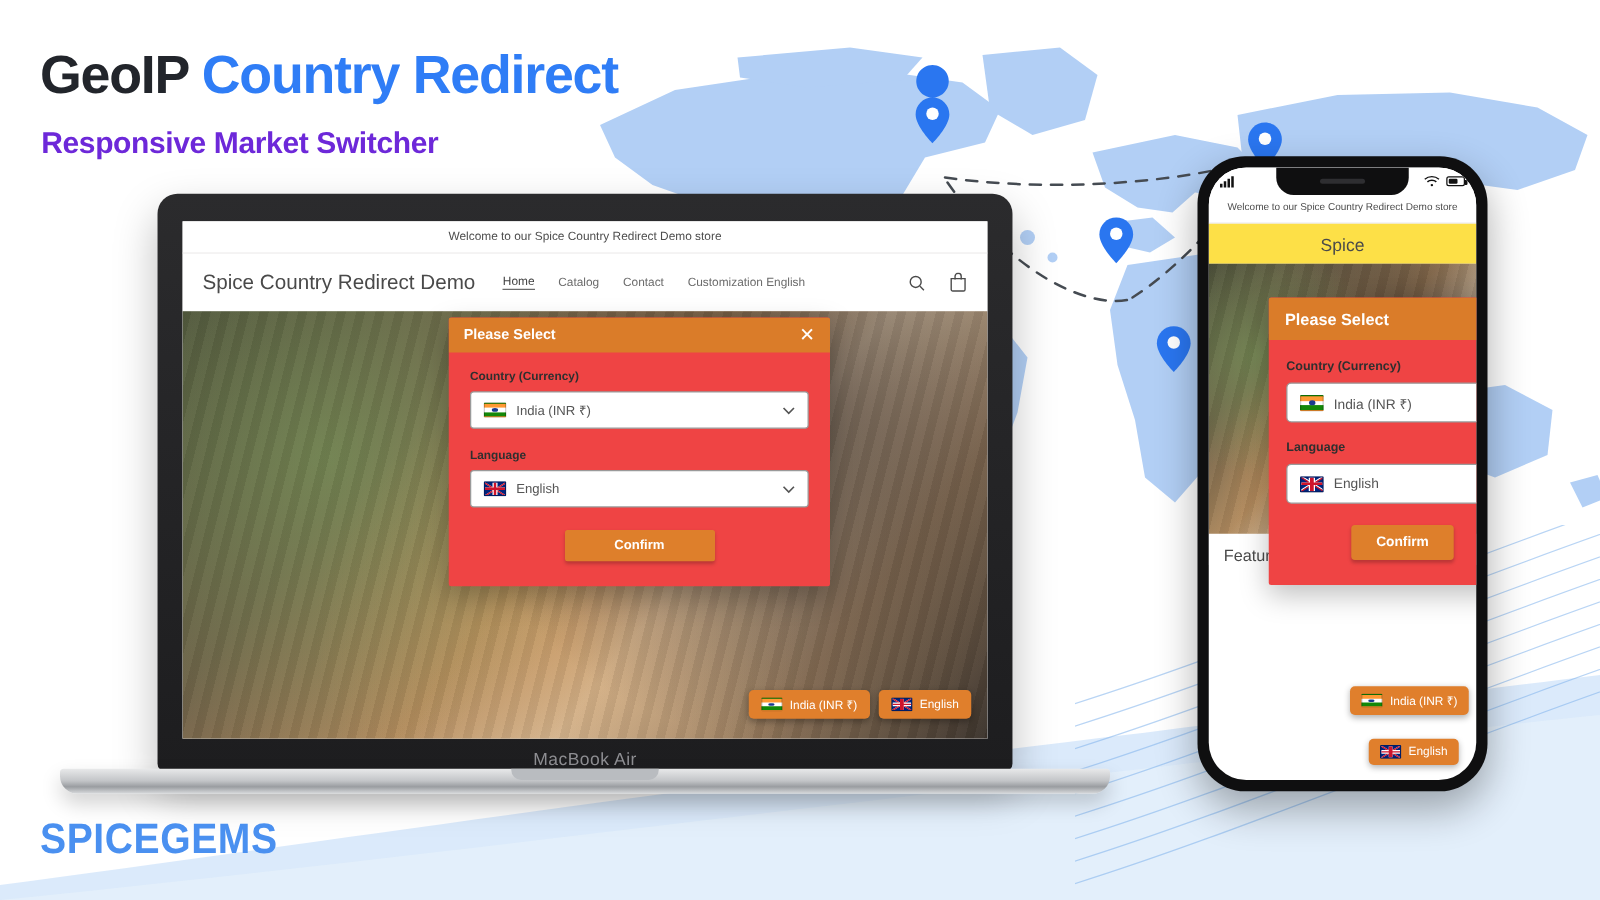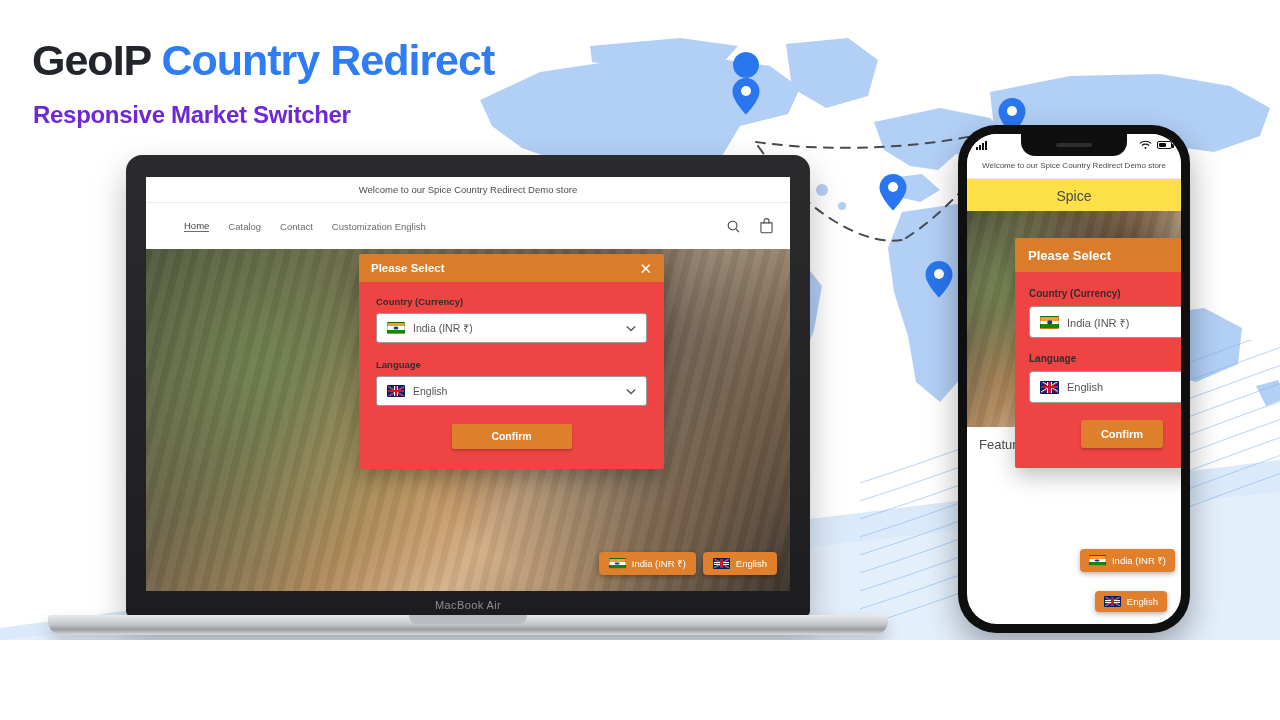--- a/index.html
+++ b/index.html
@@ -1,21 +1,21 @@
 <!DOCTYPE html>
 <html><head>
 <meta charset="utf-8">
 <style>
   * { box-sizing: border-box; margin: 0; padding: 0; }
   html, body {
     width: 1280px; height: 720px; overflow: hidden;
     background: #ffffff;
     font-family: "Liberation Sans", sans-serif;
   }
-  #stage { position: relative; width: 1280px; height: 640px; background: #fff; overflow: hidden; }
+  #stage { position: relative; width: 1280px; height: 720px; background: #fff; overflow: hidden; }
 
   
   .worldmap { position: absolute; left: 470px; top: 30px; width: 820px; height: 430px; opacity: .95; }
   .waves-bottom { position: absolute; left: 0; bottom: 0; width: 1280px; height: 190px; }
   .waves-right { position: absolute; right: 0; bottom: 0; width: 420px; height: 300px; }
 
   
   .headline { position: absolute; left: 32px; top: 36px; font-size: 43px; font-weight: 700; letter-spacing: -1px; white-space: nowrap; }
   .headline .dark { color: #22252b; }
   .headline .blue { color: #2f7df6; }
@@ -25,21 +25,21 @@
                letter-spacing: .5px; transform: scaleX(.92); transform-origin: left center; }
 
   
   .laptop { position: absolute; left: 48px; top: 155px; width: 840px; height: 480px; }
   .laptop-lid { position: absolute; left: 78px; top: 0; width: 684px; height: 462px;
                 background: linear-gradient(180deg,#2b2b2d 0%, #1d1d1f 100%);
                 border-radius: 16px 16px 6px 6px; padding: 22px 20px 26px 20px;
                 box-shadow: 0 16px 34px rgba(0,0,0,.26); }
   .laptop-screen { position: relative; width: 100%; height: 100%; background: #fff; overflow: hidden; }
   .laptop-model { position: absolute; left: 78px; top: 444px; width: 684px; text-align: center;
-                  color: #8e8e92; font-size: 11px; letter-spacing: .4px; }
+                  color: #8e8e92; font-size: 14px; letter-spacing: .4px; }
   .laptop-base { position: absolute; left: 0; top: 460px; width: 840px; height: 20px;
                  background: linear-gradient(180deg,#e8e9ea 0%, #c3c5c8 48%, #9a9da1 72%, #d9dbdd 100%);
                  border-radius: 3px 3px 14px 14px; box-shadow: 0 8px 16px rgba(0,0,0,.18); }
   .laptop-notch { position: absolute; left: 50%; top: 460px; transform: translateX(-50%);
                   width: 118px; height: 9px; background: #b9bcc0; border-radius: 0 0 8px 8px; }
 
   
   .ann-bar { background:#fff; text-align:center; color:#4d4d4d; border-bottom:1px solid #eceaea; }
   .nav-row { display:flex; align-items:center; background:#fff; }
   .shopname { color:#4a4a4a; }
@@ -186,20 +186,21 @@
   </div>
   <div class="subhead">Responsive Market Switcher</div>
 
   <div class="laptop">
     <div class="laptop-lid">
       <div class="laptop-screen">
 
         <div class="ann-bar" style="height:26px;line-height:26px;font-size:9.5px;">Welcome to our Spice Country Redirect Demo store</div>
 
         <div class="nav-row" style="height:46px;padding:0 16px;">
+          <div class="shopname" style="font-size:16.5px;">Spice Country Redirect Demo</div>
           <div class="navlinks" style="gap:19px;margin-left:22px;font-size:9.5px;">
             <span class="navlink active">Home</span>
             <span class="navlink">Catalog</span>
             <span class="navlink">Contact</span>
             <span class="navlink">Customization English</span>
           </div>
           <div class="nav-icons" style="gap:18px;">
             <svg width="15" height="15" viewBox="0 0 24 24" fill="none" stroke="#4a4a4a" stroke-width="1.8">
               <circle cx="10.5" cy="10.5" r="7"></circle>
                 <path d="M16 16 L21 21"></path>

